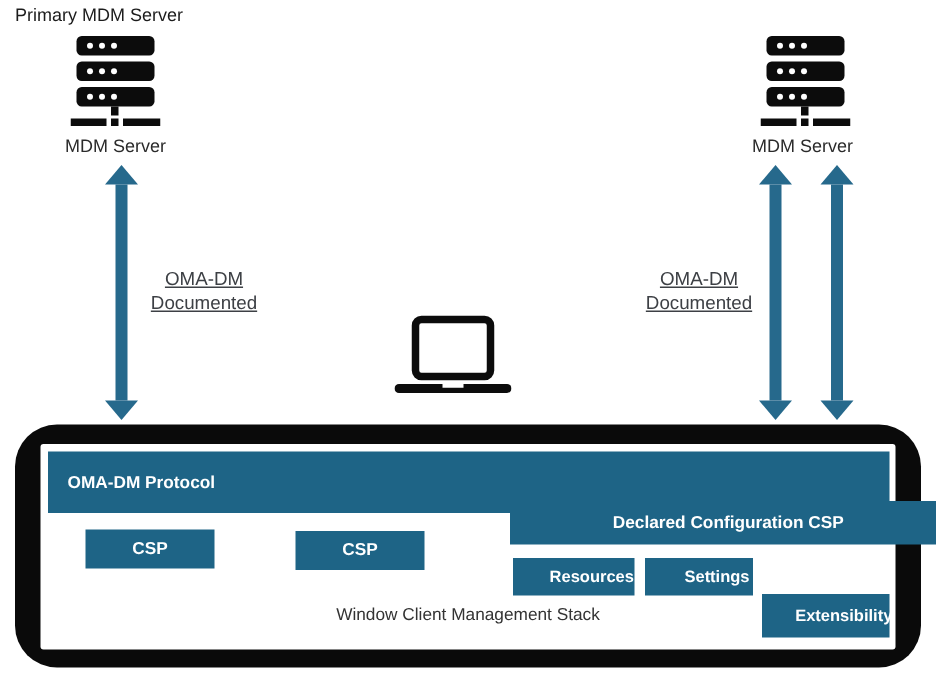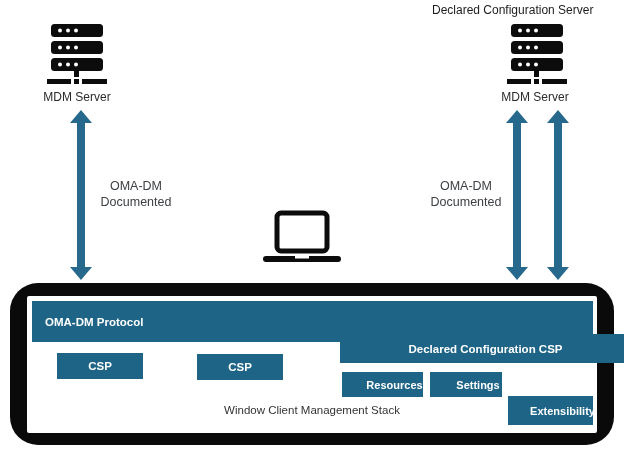--- a/index.html
+++ b/index.html
@@ -31,20 +31,21 @@
     font-size: 12px;
     color: #2b2b2b;
     text-align: center;
     white-space: nowrap;
   }
   .conn-label {
     font-size: 12.5px;
     line-height: 16px;
     color: var(--ink-soft);
     text-align: center;
+    text-decoration: underline;
   }
 
   
   .varrow {
     display: flex;
     flex-direction: column;
     align-items: center;
     width: 23px;
   }
   .varrow .head { width: 0; height: 0; border-left: 11.5px solid transparent; border-right: 11.5px solid transparent; }
@@ -95,20 +96,21 @@
     font-size: 11.5px;
     color: #333333;
     text-align: center;
   }
 </style>
 </head>
 <body>
 
 <div class="canvas">
 
+  <div class="abs node-title" style="left:10px; top:3px;">Primary MDM Server</div>
 
   <svg class="abs" style="left:47px; top:24px;" width="60" height="62" viewBox="0 0 60 62" aria-hidden="true">
     <g fill="#0c0c0c">
       <rect x="4" y="0" width="52" height="13" rx="3.5"></rect>
       <rect x="4" y="17" width="52" height="13" rx="3.5"></rect>
       <rect x="4" y="34" width="52" height="13" rx="3.5"></rect>
       <rect x="27" y="47" width="5" height="6"></rect>
       <rect x="0" y="55" width="24" height="5"></rect>
       <rect x="27" y="55" width="5" height="5"></rect>
       <rect x="35" y="55" width="25" height="5"></rect>
@@ -121,21 +123,20 @@
         <circle cx="21" cy="23.5" r="2"></circle>
         <circle cx="29" cy="23.5" r="2"></circle>
       <circle cx="13" cy="40.5" r="2"></circle>
         <circle cx="21" cy="40.5" r="2"></circle>
         <circle cx="29" cy="40.5" r="2"></circle>
     </g>
   </svg>
 
   <div class="abs node-label" style="left:27px; top:90px; width:100px;">MDM Server</div>
 
-  <div class="abs node-title" style="left:432px; top:3px;">Declared Configuration Server</div>
 
   <svg class="abs" style="left:507px; top:24px;" width="60" height="62" viewBox="0 0 60 62" aria-hidden="true">
     <g fill="#0c0c0c">
       <rect x="4" y="0" width="52" height="13" rx="3.5"></rect>
       <rect x="4" y="17" width="52" height="13" rx="3.5"></rect>
       <rect x="4" y="34" width="52" height="13" rx="3.5"></rect>
       <rect x="27" y="47" width="5" height="6"></rect>
       <rect x="0" y="55" width="24" height="5"></rect>
       <rect x="27" y="55" width="5" height="5"></rect>
       <rect x="35" y="55" width="25" height="5"></rect>

